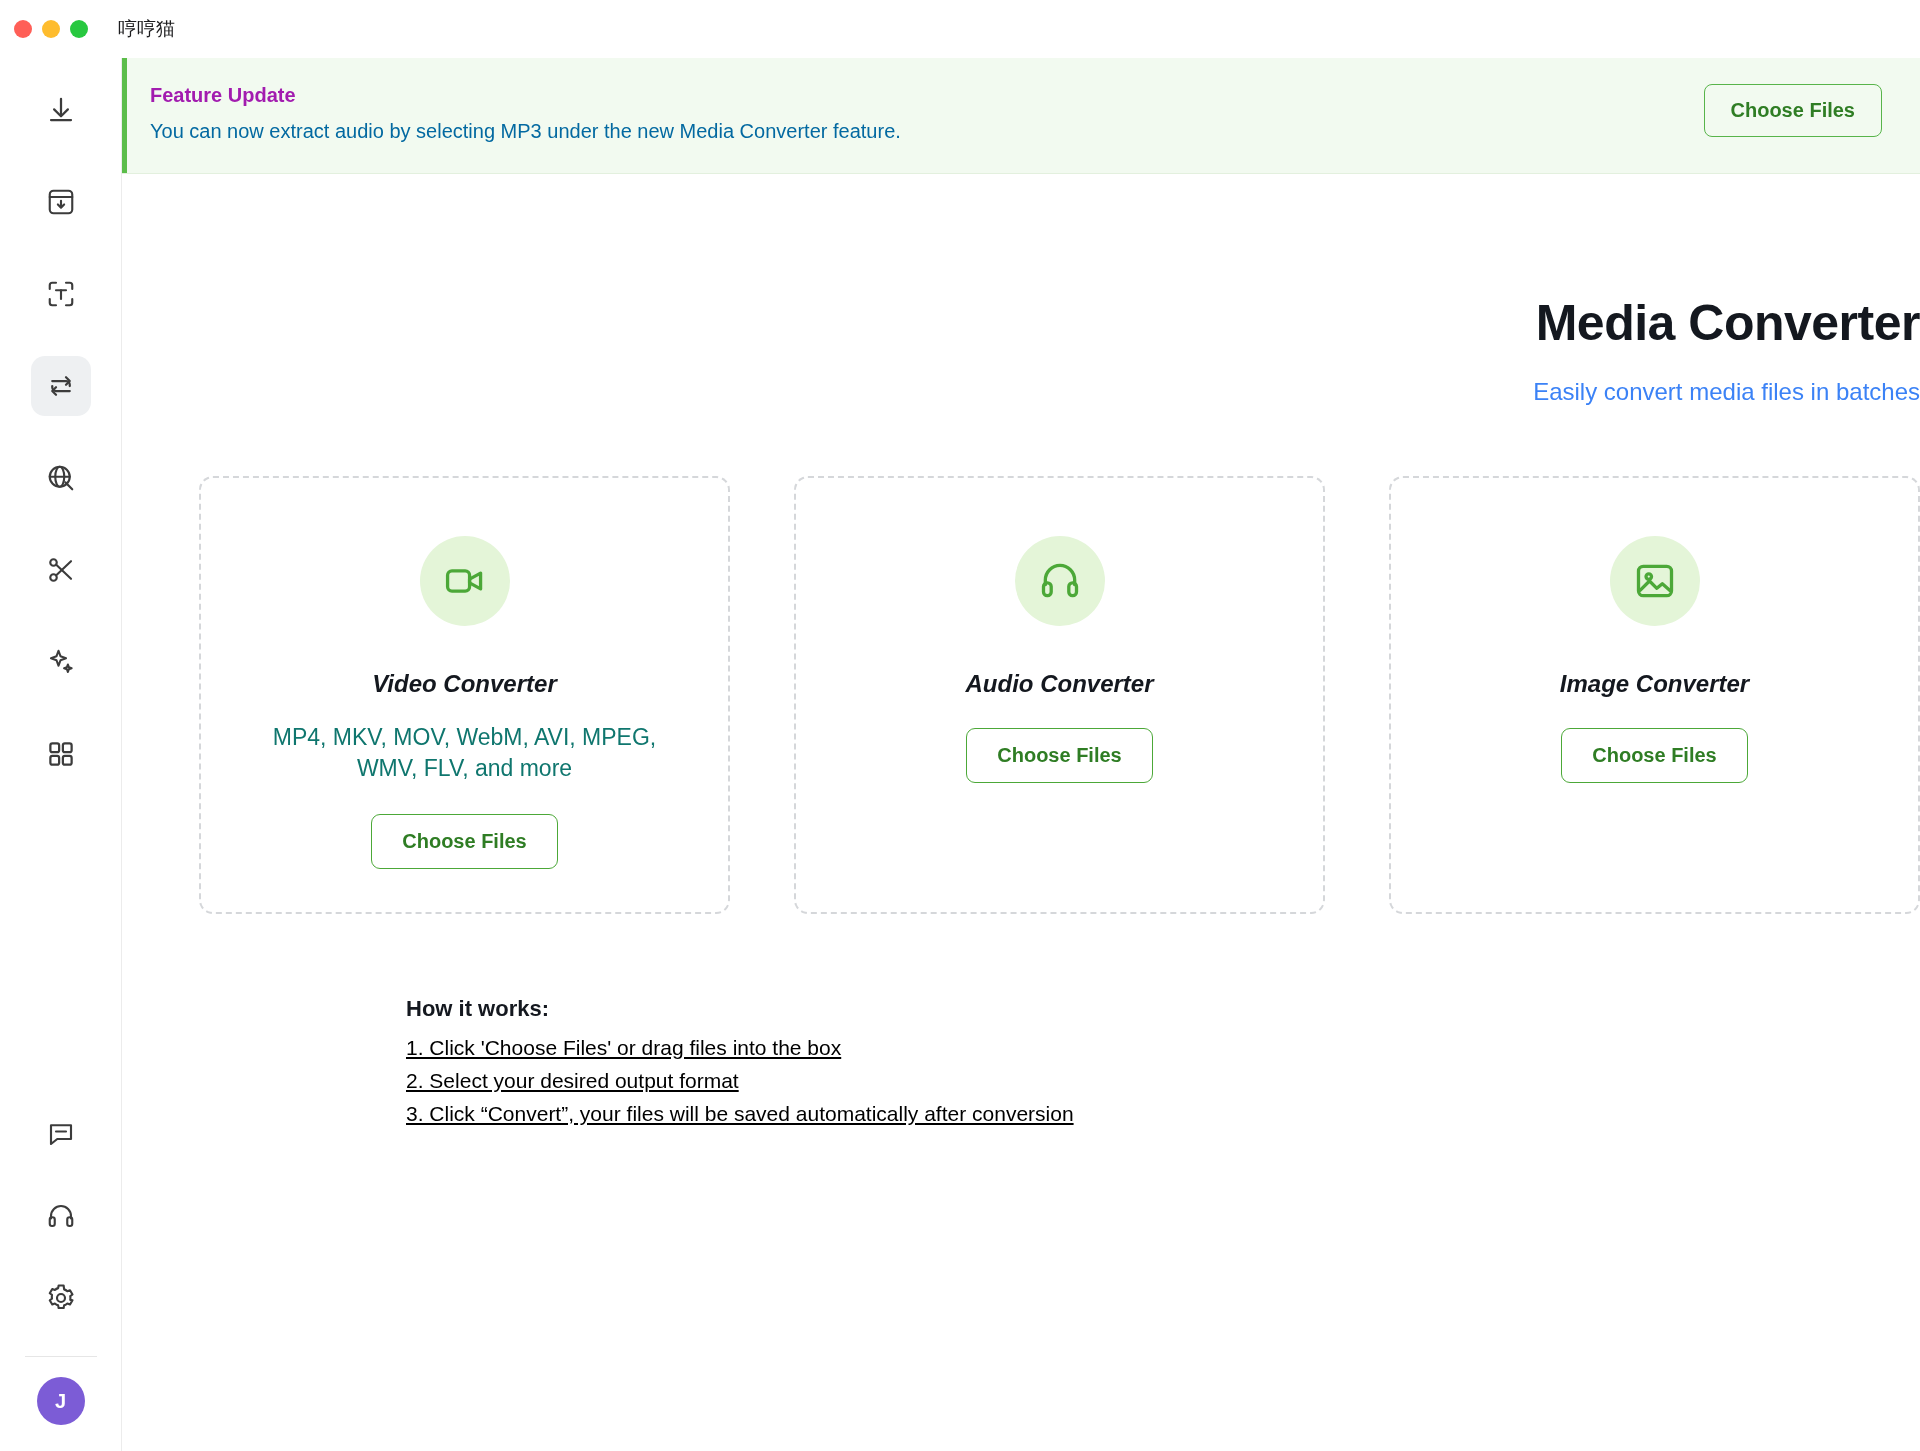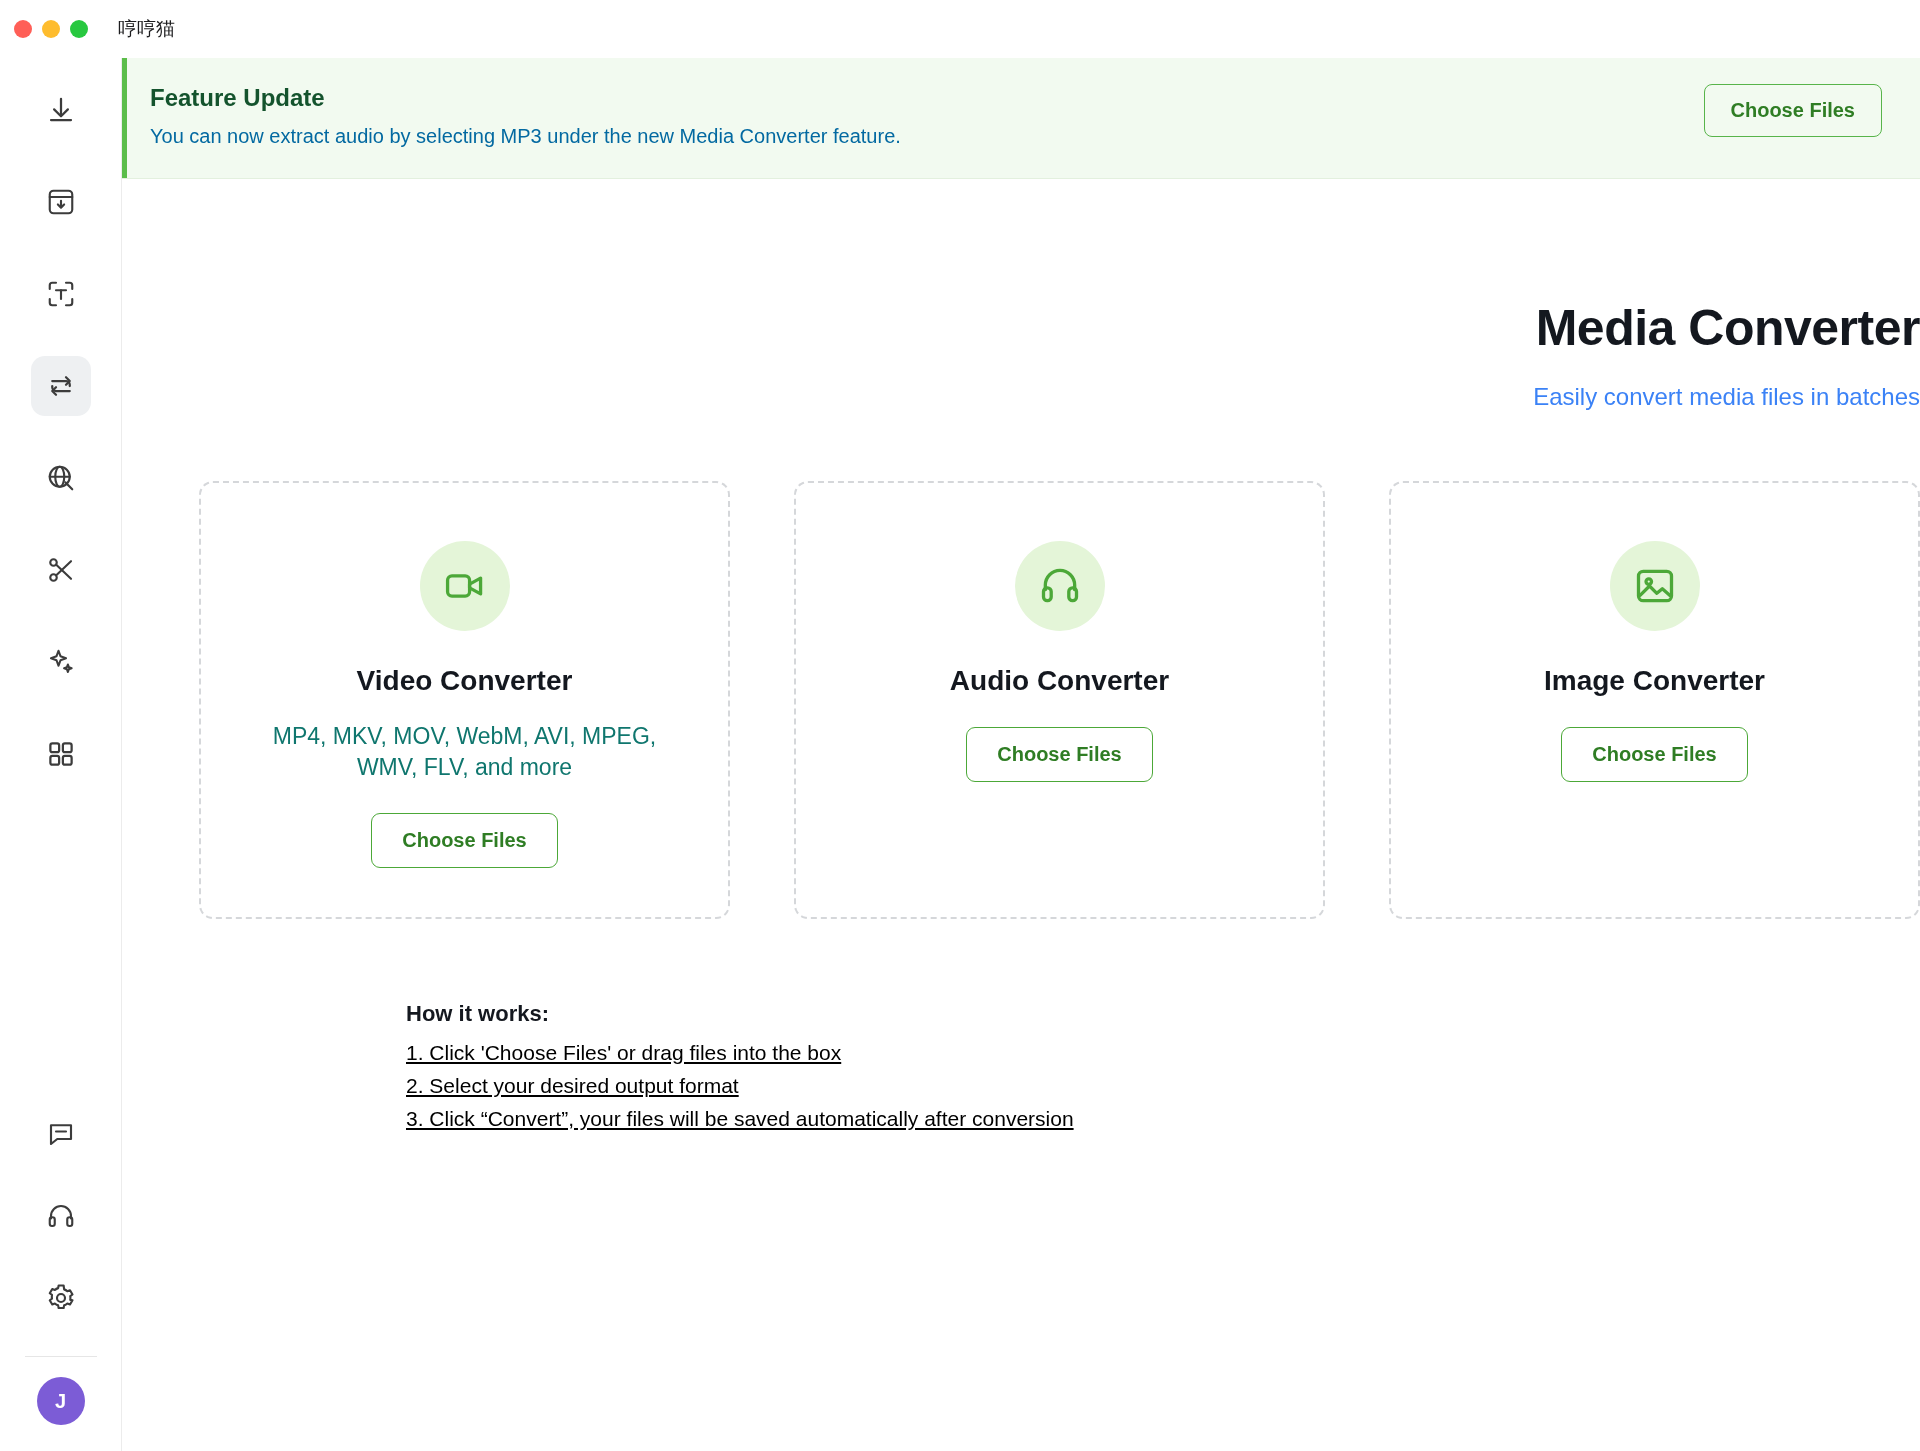--- a/index.html
+++ b/index.html
@@ -85,21 +85,21 @@
     padding: 26px 38px 30px 28px;
     display: flex;
     align-items: flex-start;
     justify-content: space-between;
     position: relative;
   }
   .banner::before{
     content:""; position:absolute; left:0; top:0; bottom:0; width:5px; background:#5bbd4a;
   }
   .banner-title {
-    font-size: 24px; font-weight: bold; color: #14532d; margin-bottom: 13px;
+    font-size: 20px; font-weight: bold; color: #a21caf; margin-bottom: 13px;
   }
   .banner-text { font-size: 20px; color: #0369a1; }
   .banner-btn {
     border: 1.5px solid #58b44a;
     color: #2f7d24;
     background: #f2faf0;
     border-radius: 8px;
     padding: 14px 26px;
     font-size: 20px;
     font-weight: 600;
@@ -142,24 +142,25 @@
   }
   .card-icon {
     width: 90px; height: 90px;
     border-radius: 50%;
     background: #e4f5d8;
     display: flex; align-items: center; justify-content: center;
     color: #4ca838;
   }
   .card-icon svg { width: 44px; height: 44px; }
   .card-title {
-    margin-top: 34px;
-    font-size: 28px;
+    margin-top: 44px;
+    font-size: 24px;
     font-weight: bold;
     color: #14181f;
+    font-style: italic;
   }
   .card-formats {
     margin-top: 24px;
     font-size: 23px;
     line-height: 1.35;
     color: #0f766e;
     text-align: center;
     width: 390px;
   }
   .card-btn {

